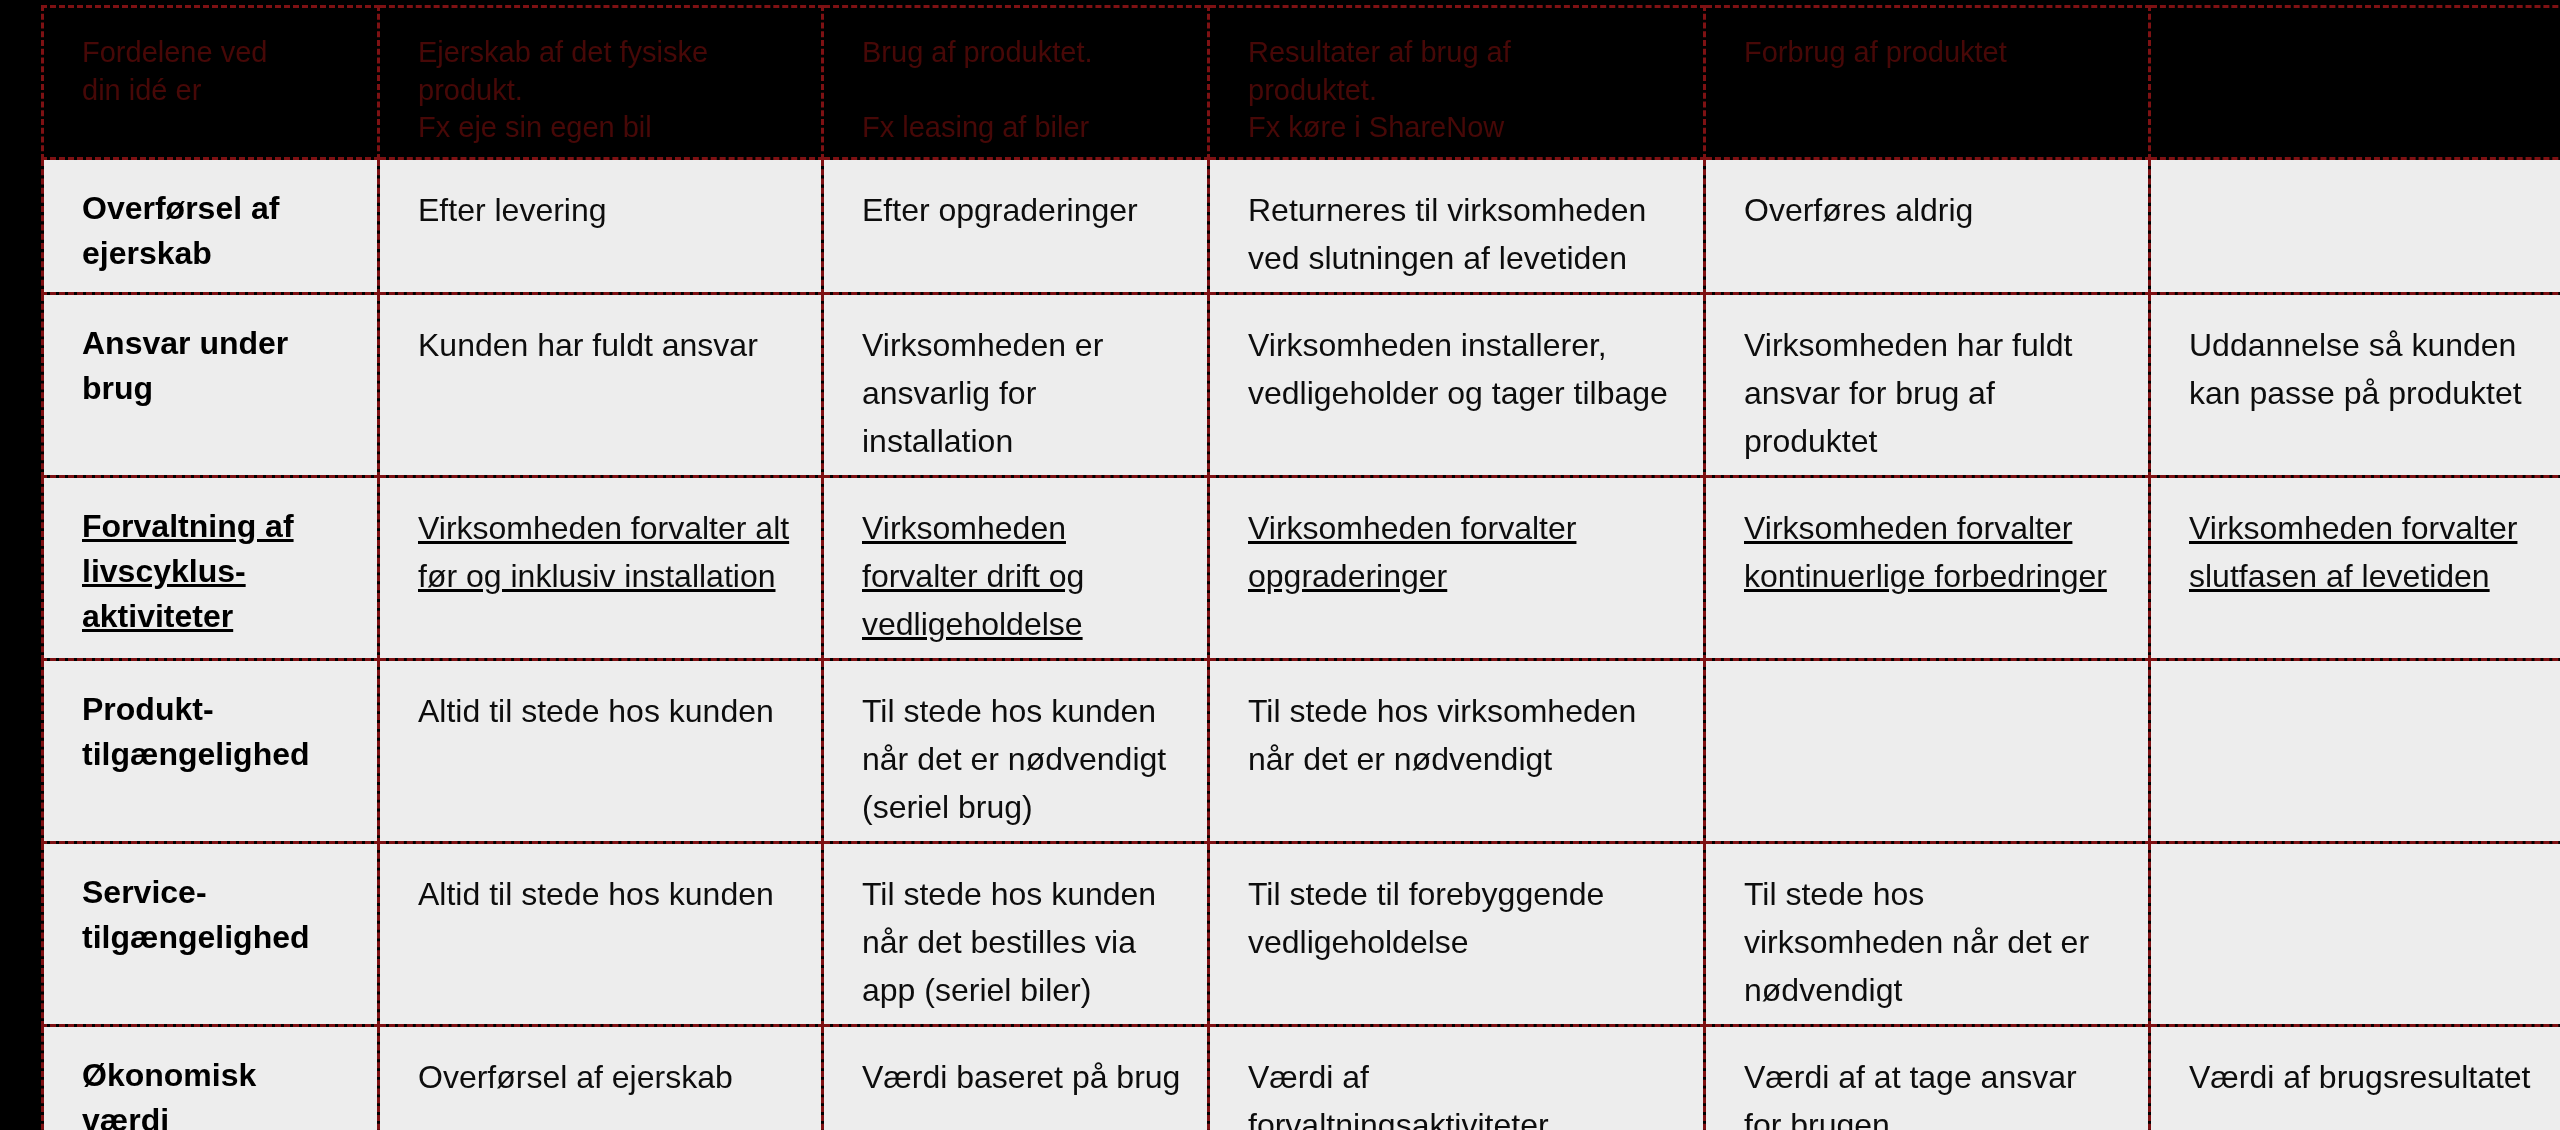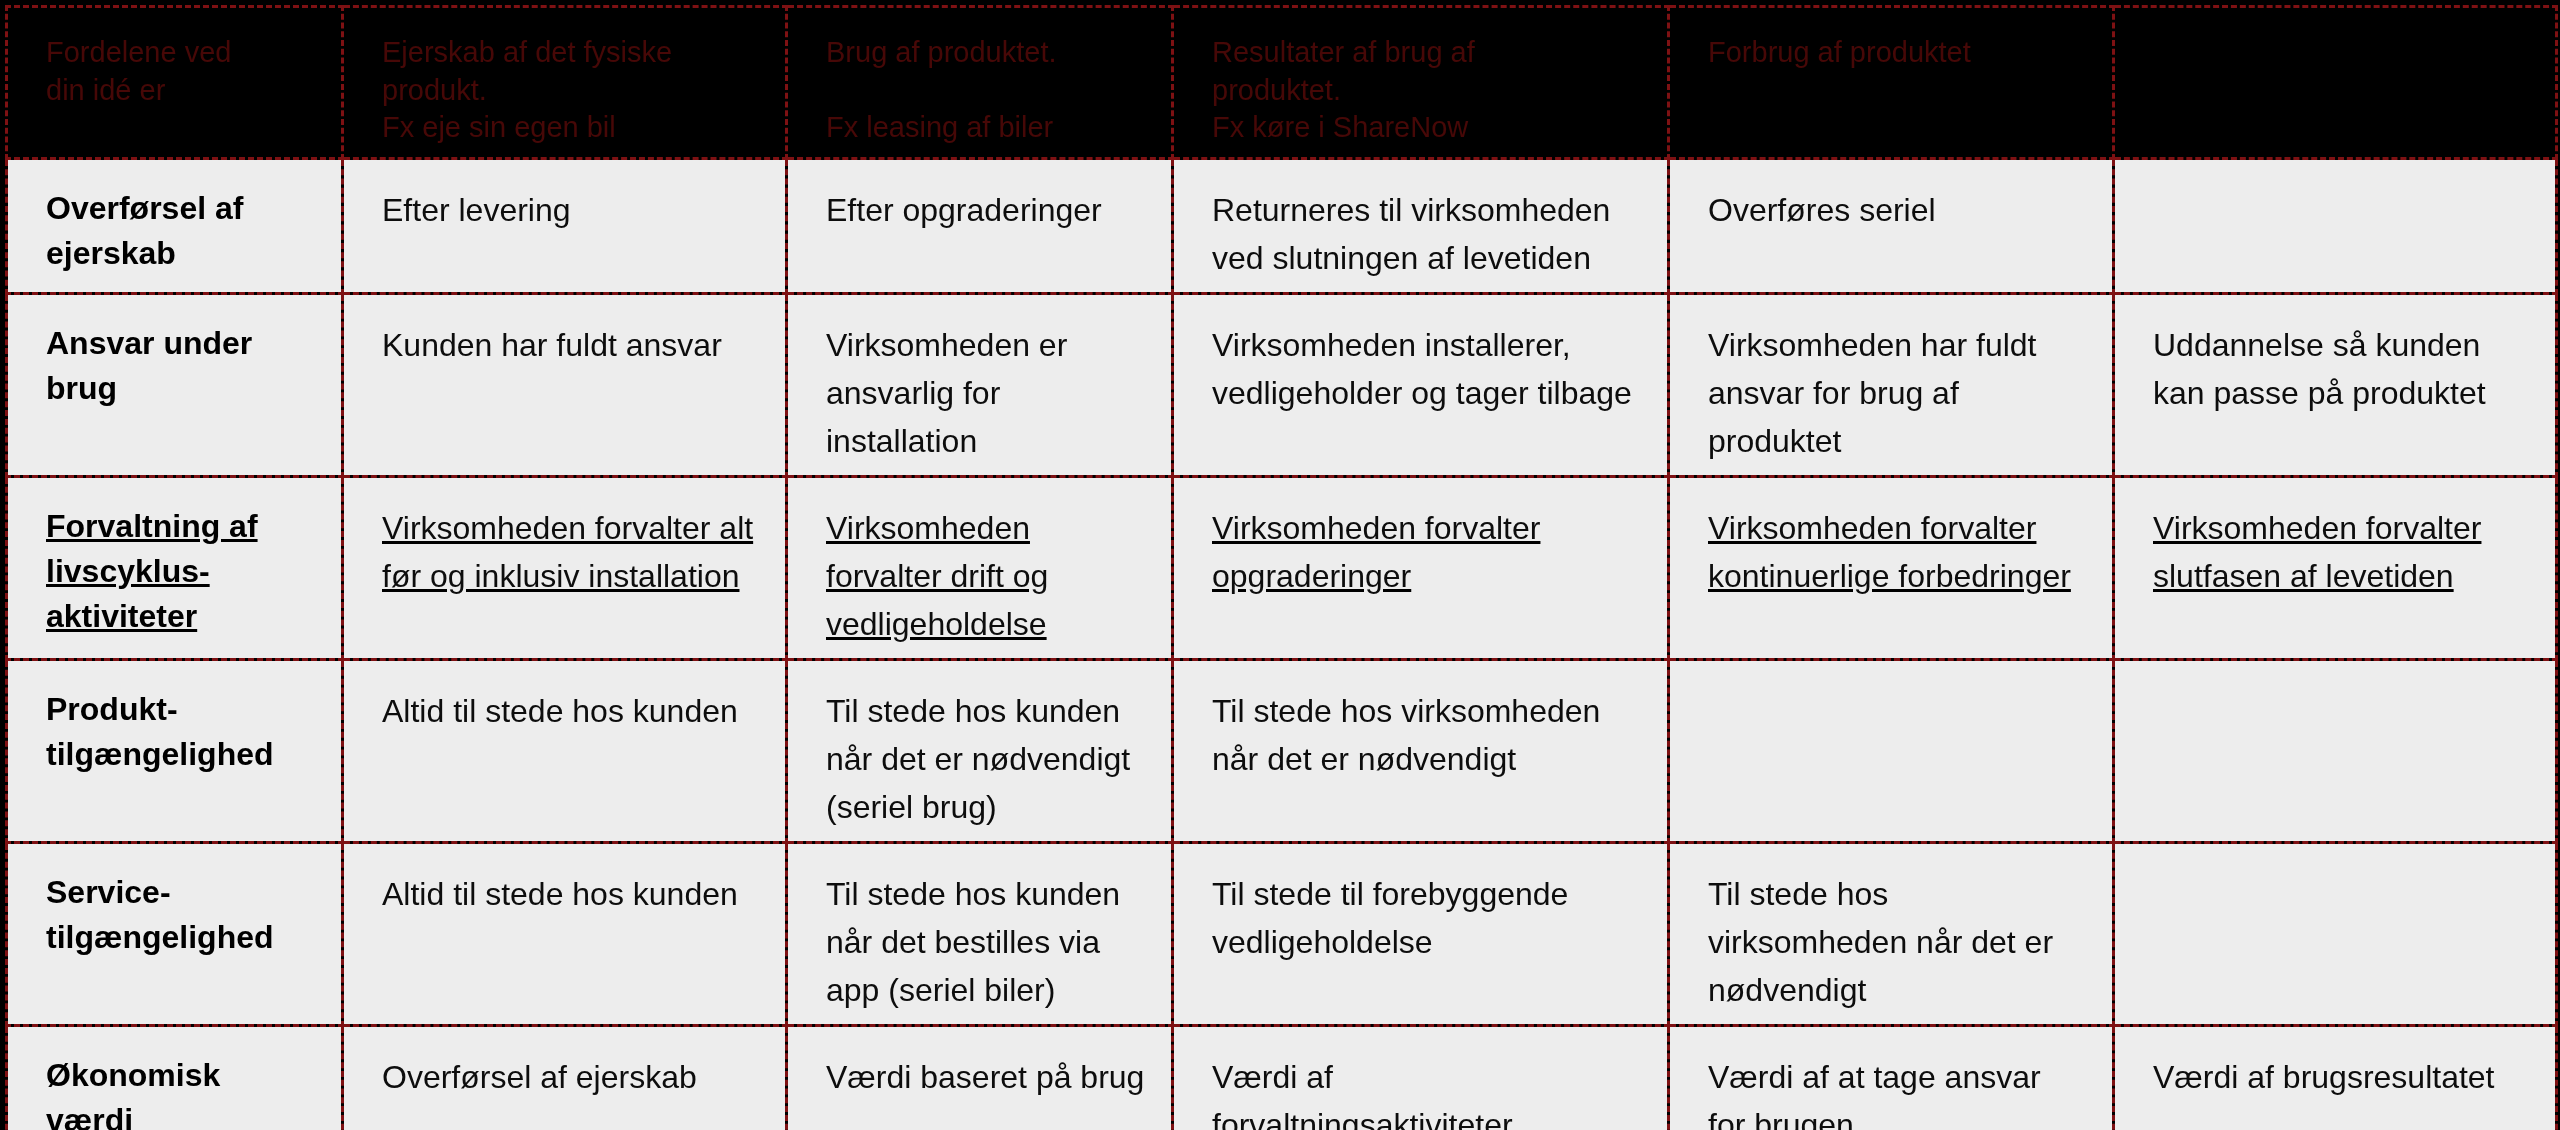--- a/index.html
+++ b/index.html
@@ -6,20 +6,21 @@
   body {
     width: 2560px; height: 1130px;
     background: #ffffff;
     font-family: "Liberation Sans", sans-serif;
   }
   .frame {
     width: 2560px; height: 1130px;
     box-sizing: border-box;
     border: 5px solid #000000;
     background: #000000;
+    padding-left: 36px;
   }
   table.matrix {
     width: 100%; height: 100%;
     border-collapse: collapse;
     table-layout: fixed;
   }
   .matrix th, .matrix td {
     box-sizing: border-box;
     border: 3px dashed var(--border-color, #7e1113);
     vertical-align: top;
@@ -91,21 +92,21 @@
         <th></th>
       </tr>
     </thead>
     <tbody>
       <tr class="r0">
         <td class="rowlabel">Overførsel af
 ejerskab</td>
         <td>Efter levering</td>
         <td>Efter opgraderinger</td>
         <td>Returneres til virksomheden ved slutningen af levetiden</td>
-        <td>Overføres seriel</td>
+        <td>Overføres aldrig</td>
         <td></td>
       </tr>
       <tr class="r1">
         <td class="rowlabel">Ansvar under
 brug</td>
         <td>Kunden har fuldt ansvar</td>
         <td>Virksomheden er ansvarlig for installation</td>
         <td>Virksomheden installerer, vedligeholder og tager tilbage</td>
         <td>Virksomheden har fuldt ansvar for brug af produktet</td>
         <td>Uddannelse så kunden kan passe på produktet</td>

